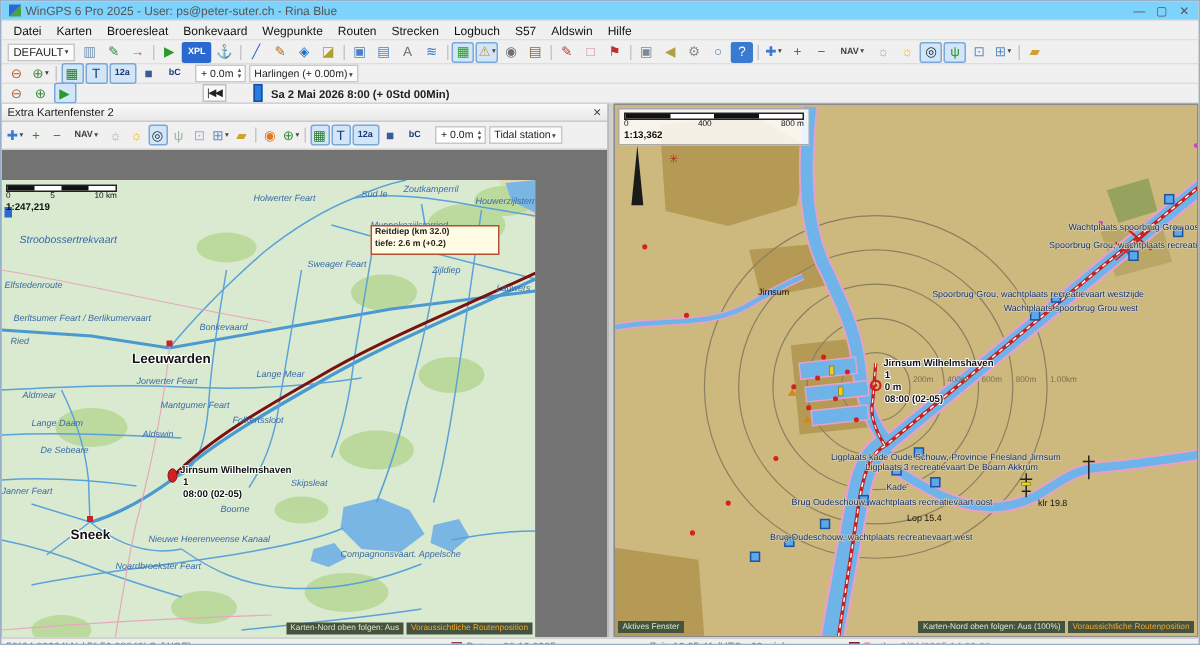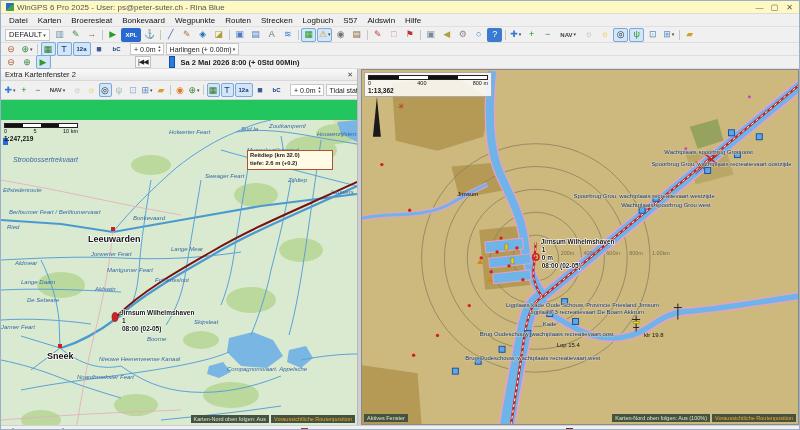--- a/index.html
+++ b/index.html
@@ -1,18 +1,18 @@
 <!DOCTYPE html>
 <html><head>
 <meta charset="utf-8">
 <style>
   html,body{margin:0;padding:0;background:#c8c8c8;}
   .app{position:relative;width:800px;height:430px;background:#ece9e2;font-family:"Liberation Sans",sans-serif;color:#222;overflow:hidden;border:1px solid #9ab0c8;box-sizing:border-box;}
   
-  .titlebar{height:12px;display:flex;align-items:center;background:#fef9c3;border-bottom:1px solid #dcdcdc;padding:0 2px;}
+  .titlebar{height:12px;display:flex;align-items:center;background:#7dd3fc;border-bottom:1px solid #dcdcdc;padding:0 2px;}
   .logo{width:8px;height:8px;background:linear-gradient(135deg,#2a6ad0 50%,#48a048 50%);margin:0 3px;flex:none;}
   .title{font-size:8px;color:#555;white-space:nowrap;}
   .wctrls{margin-left:auto;display:flex;}
   .wbtn{width:15px;text-align:center;font-size:8px;color:#555;cursor:default;}
   
   .menubar{height:12px;display:flex;align-items:center;background:#f0f0f0;border-bottom:1px solid #e0e0e0;padding-left:3px;}
   .mitem{font-size:8px;padding:0 5px;color:#111;}
   
   .toolbar{display:flex;align-items:center;background:#f0f0f0;border-bottom:1px solid #ddd;padding-left:2px;}
   .r1{height:15px;} .r2{height:12px;} .r3{height:12px;}
@@ -25,21 +25,21 @@
   .drop{display:inline-flex;align-items:center;font-size:7px;color:#222;border:1px solid #c8c8c8;background:#fbfbfb;padding:0 3px;height:10px;margin:0 2px;white-space:nowrap;}
   .profile{font-size:7.5px;text-align:center;}
   .spin{display:inline-flex;align-items:center;font-size:7px;border:1px solid #c8c8c8;background:#fff;height:10px;padding:0 1px 0 3px;margin-left:4px;white-space:nowrap;}
   .spinarrows{display:inline-flex;flex-direction:column;margin-left:2px;}
   .spinarrows i{font-style:normal;font-size:4px;line-height:4px;color:#555;}
   .skipbtn{font-size:7px;letter-spacing:-1px;border:1px solid #c0c0c0;background:#fafafa;padding:0 2px;height:10px;display:inline-flex;align-items:center;margin-left:84px;}
   .thumb{width:4px;height:10px;background:#2a7ae0;border:1px solid #1050a0;margin-left:18px;}
   .dtext{font-size:7.5px;font-weight:bold;color:#222;margin-left:6px;white-space:nowrap;}
   
   .main{display:flex;height:356px;}
-  .lpanel{width:356px;flex:none;display:flex;flex-direction:column;background:#22c55e;}
+  .lpanel{width:404px;flex:none;display:flex;flex-direction:column;background:#737373;}
   .phead{height:12px;display:flex;align-items:center;font-size:7.5px;padding:0 4px;background:linear-gradient(#fafafa,#e8e8e8);border-bottom:1px solid #d8d8d8;}
   .pclose{margin-left:auto;font-size:7px;color:#444;}
   .ptoolbar{height:19px;display:flex;align-items:center;background:#f0f0f0;border-bottom:1px solid #d0d0d0;padding-left:2px;}
   .ptoolbar .tbtn{width:11px;height:12px;}
   .mapwrap{position:relative;width:356px;height:325px;overflow:hidden;margin-top:20px;}
   .splitter{width:3px;background:#cfcfcf;border-left:1px solid #b8b8b8;flex:none;}
   .rpanel{position:relative;width:441px;height:356px;overflow:hidden;border:1px solid #8a8a8a;box-sizing:border-box;background:#cdb97e;}
   svg{display:block;}
   
   svg text{font-family:"Liberation Sans",sans-serif;}

